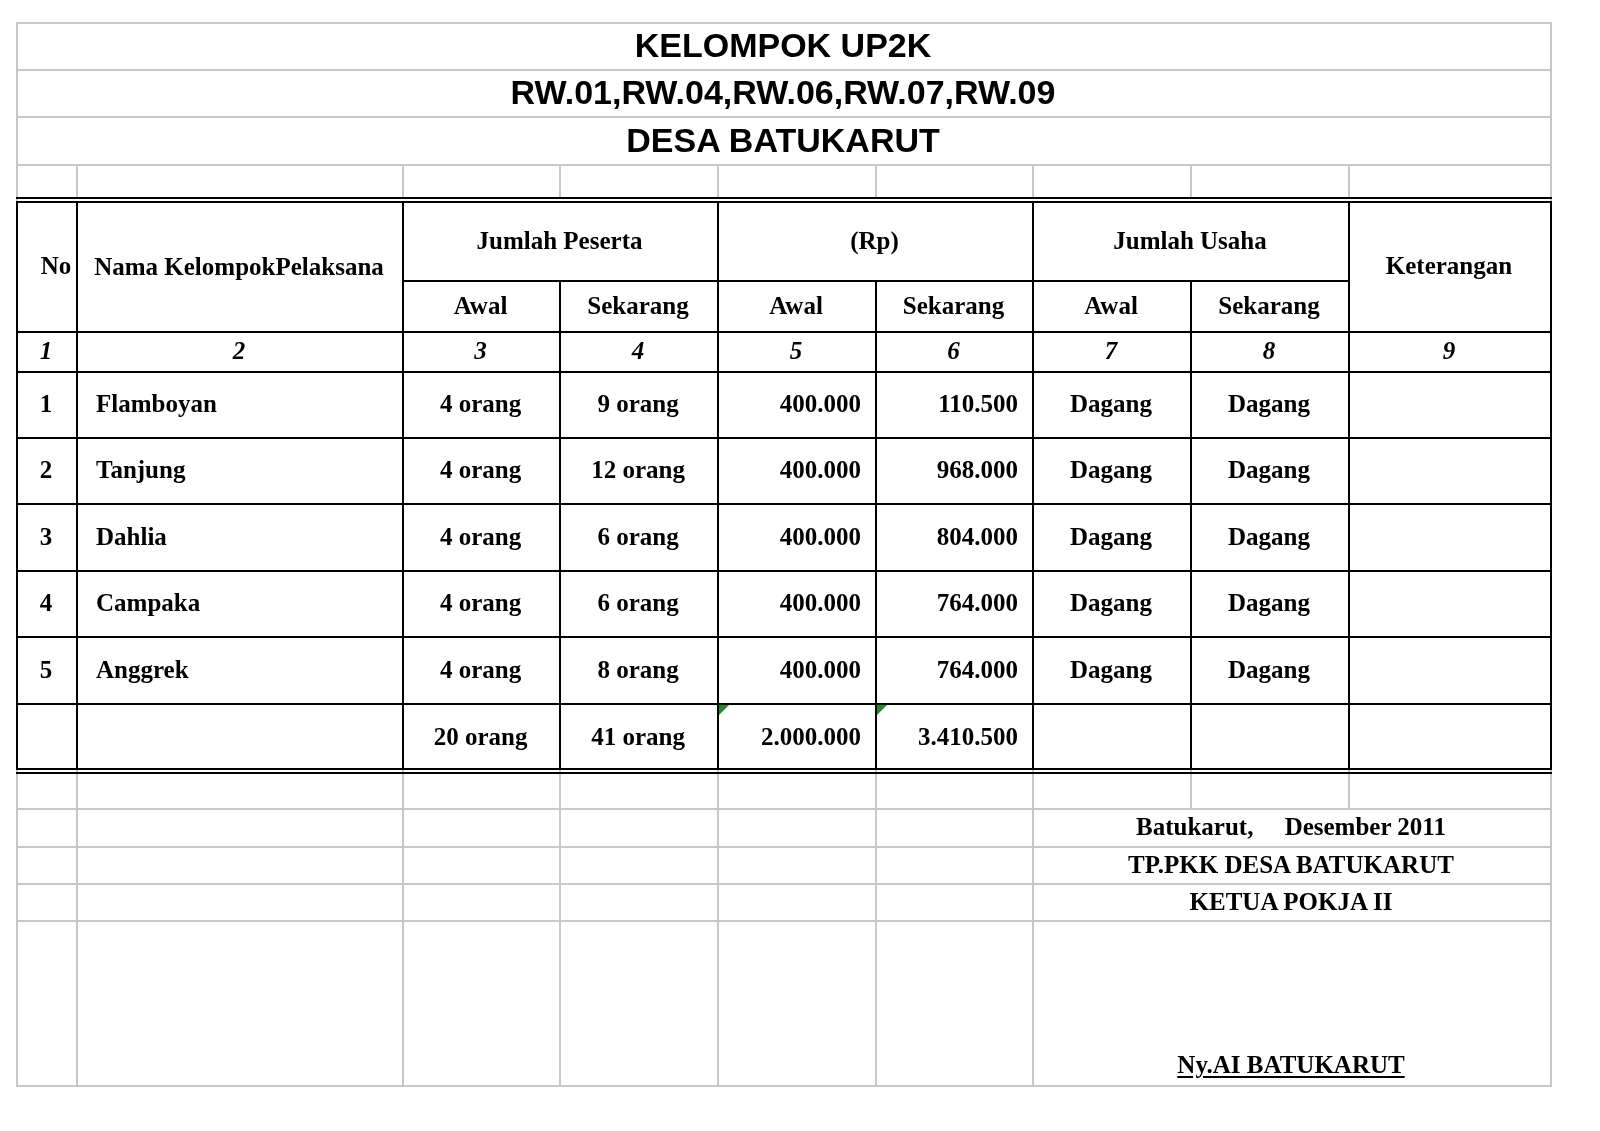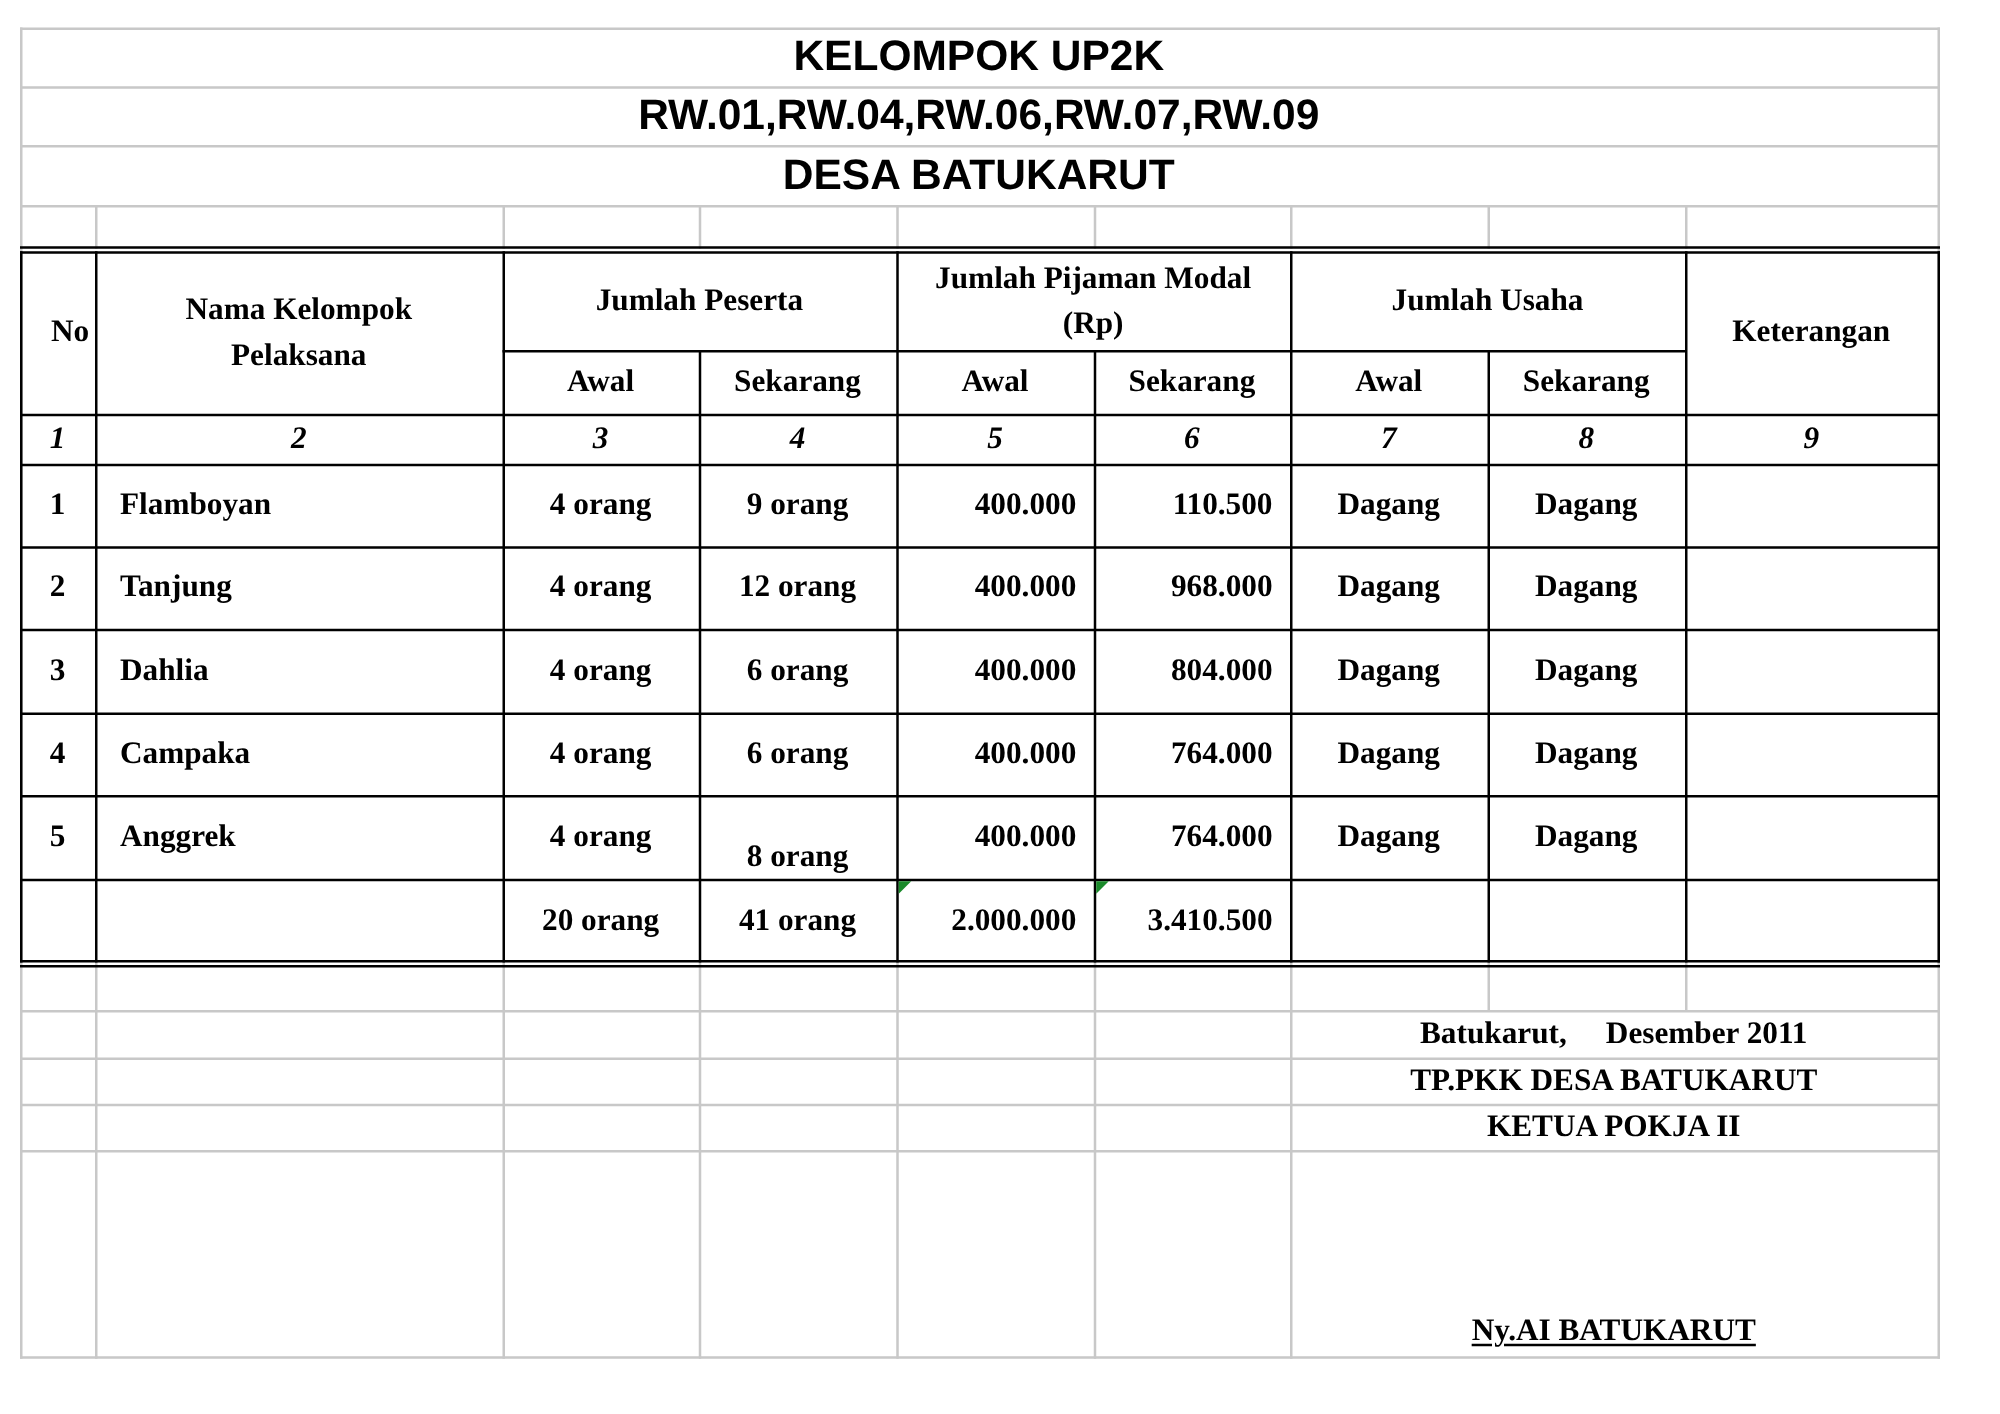--- a/index.html
+++ b/index.html
@@ -68,27 +68,26 @@
     <div class="bl" style="left: 16px; top: 371px; width: 1536px; height: 2px;"></div>
     <div class="bl" style="left: 16px; top: 437px; width: 1536px; height: 2px;"></div>
     <div class="bl" style="left: 16px; top: 503px; width: 1536px; height: 2px;"></div>
     <div class="bl" style="left: 16px; top: 570px; width: 1536px; height: 2px;"></div>
     <div class="bl" style="left: 16px; top: 636px; width: 1536px; height: 2px;"></div>
     <div class="bl" style="left: 16px; top: 703px; width: 1536px; height: 2px;"></div>
     <div class="t title" style="left: 16px; top: 22px; width: 1534px; height: 47px;">KELOMPOK UP2K</div>
     <div class="t title" style="left: 16px; top: 69px; width: 1534px; height: 47px;">RW.01,RW.04,RW.06,RW.07,RW.09</div>
     <div class="t title" style="left: 16px; top: 116px; width: 1534px; height: 48px;">DESA BATUKARUT</div>
     <div class="t ser" style="left: 16px; top: 201px; width: 60px; height: 130px; padding-left: 20px;">No</div>
-    <div class="t ser" style="left: 76px; top: 201px; width: 326px; height: 130px; flex-direction: column;">
+    <div class="t ser" style="left: 76px; top: 201px; width: 326px; height: 130px; flex-direction: row;">
       <span style="line-height: 37px;">Nama Kelompok</span>
       <span style="line-height: 37px;">Pelaksana</span>
     </div>
     <div class="t ser" style="left: 402px; top: 201px; width: 315px; height: 80px;">Jumlah Peserta</div>
     <div class="t ser" style="left: 717px; top: 201px; width: 315px; height: 80px; flex-direction: column;">
-      <span style="line-height: 36px;">Jumlah Pijaman Modal</span>
       <span style="line-height: 36px;">(Rp)</span>
     </div>
     <div class="t ser" style="left: 1032px; top: 201px; width: 316px; height: 80px;">Jumlah Usaha</div>
     <div class="t ser" style="left: 1348px; top: 201px; width: 202px; height: 130px;">Keterangan</div>
     <div class="t ser" style="left: 402px; top: 281px; width: 157px; height: 50px;">Awal</div>
     <div class="t ser" style="left: 717px; top: 281px; width: 158px; height: 50px;">Awal</div>
     <div class="t ser" style="left: 1032px; top: 281px; width: 158px; height: 50px;">Awal</div>
     <div class="t ser" style="left: 559px; top: 281px; width: 158px; height: 50px;">Sekarang</div>
     <div class="t ser" style="left: 875px; top: 281px; width: 157px; height: 50px;">Sekarang</div>
     <div class="t ser" style="left: 1190px; top: 281px; width: 158px; height: 50px;">Sekarang</div>
@@ -133,21 +132,21 @@
     <div class="t ser" style="left: 402px; top: 570px; width: 157px; height: 66px;">4 orang</div>
     <div class="t ser" style="left: 559px; top: 570px; width: 158px; height: 66px;">6 orang</div>
     <div class="t ser right" style="left: 717px; top: 570px; width: 158px; height: 66px;">400.000</div>
     <div class="t ser right" style="left: 875px; top: 570px; width: 157px; height: 66px;">764.000</div>
     <div class="t ser" style="left: 1032px; top: 570px; width: 158px; height: 66px;">Dagang</div>
     <div class="t ser" style="left: 1190px; top: 570px; width: 158px; height: 66px;">Dagang</div>
     <div class="t ser" style="left: 1348px; top: 570px; width: 202px; height: 66px;"></div>
     <div class="t ser" style="left: 16px; top: 636px; width: 60px; height: 67px;">5</div>
     <div class="t ser left" style="left: 76px; top: 636px; width: 326px; height: 67px;">Anggrek</div>
     <div class="t ser" style="left: 402px; top: 636px; width: 157px; height: 67px;">4 orang</div>
-    <div class="t ser" style="left: 559px; top: 652px; width: 158px; height: 67px;">8 orang</div>
+    <div class="t ser" style="left: 559px; top: 636px; width: 158px; height: 67px;">8 orang</div>
     <div class="t ser right" style="left: 717px; top: 636px; width: 158px; height: 67px;">400.000</div>
     <div class="t ser right" style="left: 875px; top: 636px; width: 157px; height: 67px;">764.000</div>
     <div class="t ser" style="left: 1032px; top: 636px; width: 158px; height: 67px;">Dagang</div>
     <div class="t ser" style="left: 1190px; top: 636px; width: 158px; height: 67px;">Dagang</div>
     <div class="t ser" style="left: 1348px; top: 636px; width: 202px; height: 67px;"></div>
     <div class="t ser" style="left: 402px; top: 703px; width: 157px; height: 67px;">20 orang</div>
     <div class="t ser" style="left: 559px; top: 703px; width: 158px; height: 67px;">41 orang</div>
     <div class="t ser right" style="left: 717px; top: 703px; width: 158px; height: 67px;">2.000.000</div>
     <div class="t ser right" style="left: 875px; top: 703px; width: 157px; height: 67px;">3.410.500</div>
     <div class="tri" style="left: 719px; top: 705px;"></div>

